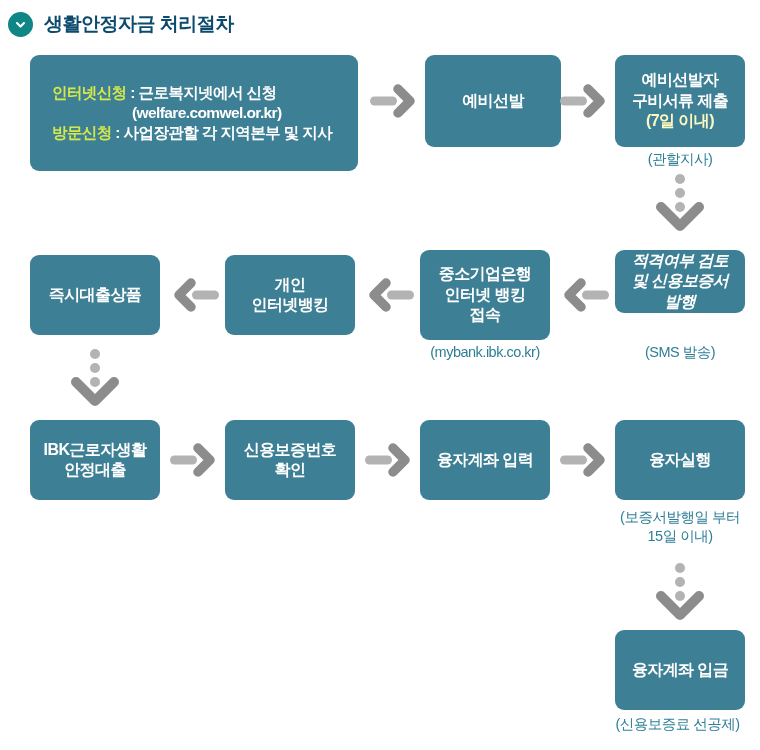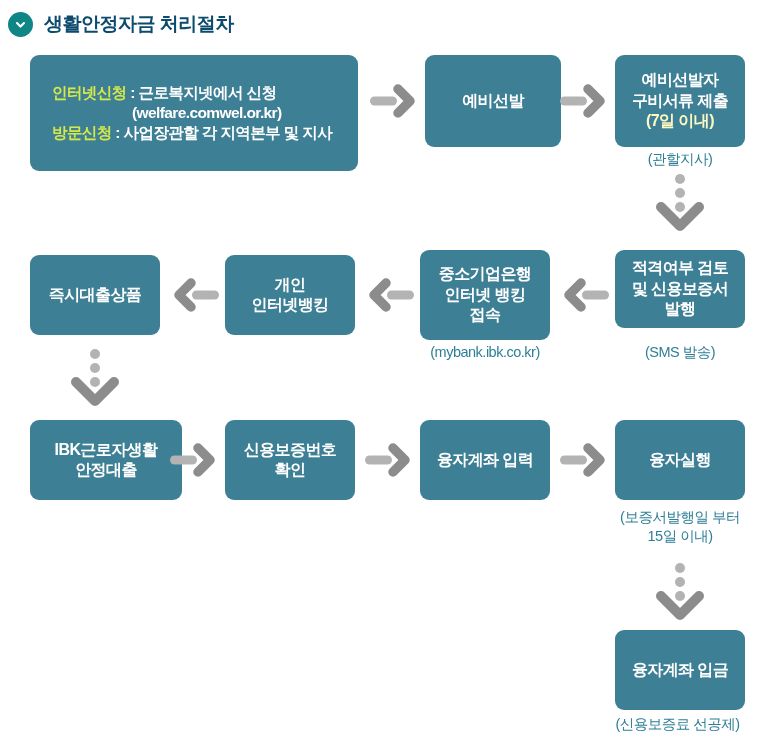--- a/index.html
+++ b/index.html
@@ -197,40 +197,40 @@
 
 <div class="caption" style="left:405px; top:343px; width:160px;">(mybank.ibk.co.kr)</div>
 
 <div class="h-arrow" style="left:557px; top:278px;">
   <svg width="52" height="34" viewBox="0 0 52 34">
     <rect x="25" y="12.5" width="27" height="9" rx="4.5" fill="#b3b3b3"></rect>
     <polyline points="24,5 12,17 24,29" fill="none" stroke="#8c8c8c" stroke-width="9.5" stroke-linecap="round" stroke-linejoin="round"></polyline>
   </svg>
 </div>
 
-<div class="node std" style="left:615px; top:250px; width:130px; height:78px;">
+<div class="node std" style="left:615px; top:250px; width:130px; height:63px;font-style:italic;">
   <div class="lines">
     <div class="line">적격여부 검토</div>
     <div class="line">및 신용보증서</div>
     <div class="line">발행</div>
   </div>
 </div>
 
 <div class="caption" style="left:615px; top:343px; width:130px;">(SMS 발송)</div>
 
 <div class="v-arrow" style="left:67px; top:348px;">
   <svg width="56" height="62" viewBox="0 0 56 62">
     <circle cx="28" cy="6" r="5" fill="#b3b3b3"></circle>
     <circle cx="28" cy="20" r="5" fill="#b3b3b3"></circle>
     <circle cx="28" cy="34" r="5" fill="#b3b3b3"></circle>
     <polyline points="9,34 28,53 47,34" fill="none" stroke="#8c8c8c" stroke-width="10" stroke-linecap="round" stroke-linejoin="round"></polyline>
   </svg>
 </div>
 
-<div class="node std" style="left:30px; top:420px; width:152px; height:80px;">
+<div class="node std" style="left:30px; top:420px; width:130px; height:80px;">
   <div class="lines">
     <div class="line">IBK근로자생활</div>
     <div class="line">안정대출</div>
   </div>
 </div>
 
 <div class="h-arrow" style="left:170px; top:443px;">
   <svg width="52" height="34" viewBox="0 0 52 34">
     <rect x="0" y="12.5" width="27" height="9" rx="4.5" fill="#b3b3b3"></rect>
     <polyline points="28,5 40,17 28,29" fill="none" stroke="#8c8c8c" stroke-width="9.5" stroke-linecap="round" stroke-linejoin="round"></polyline>

